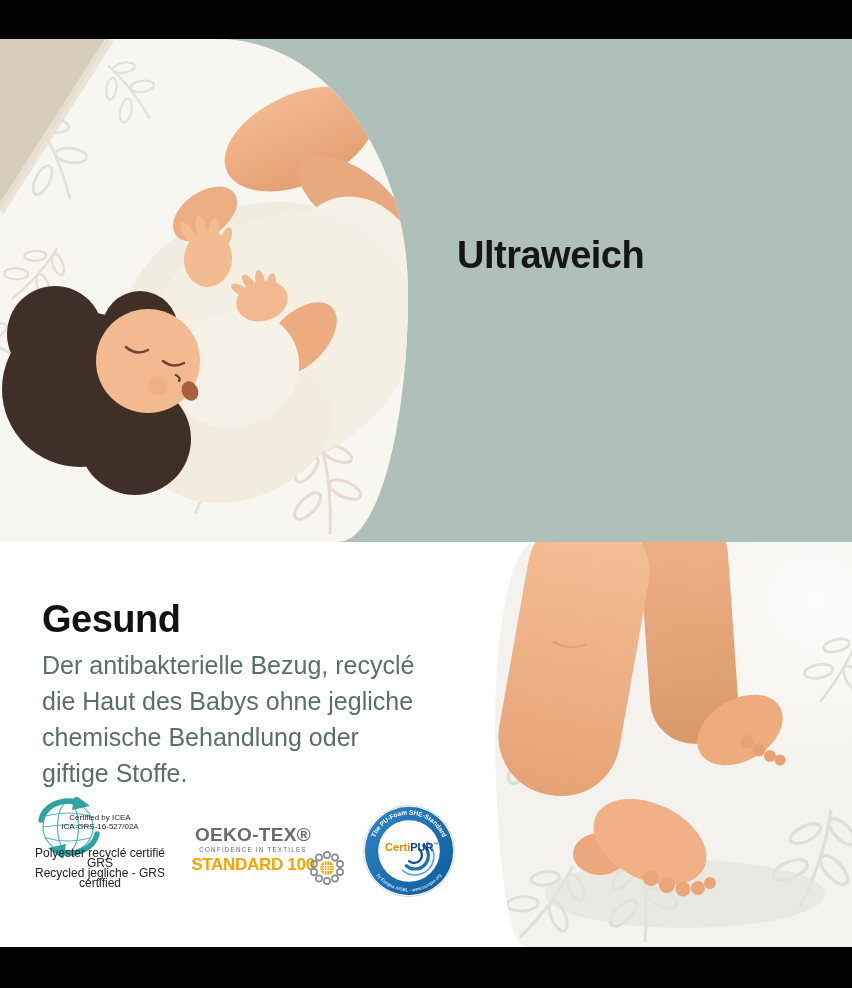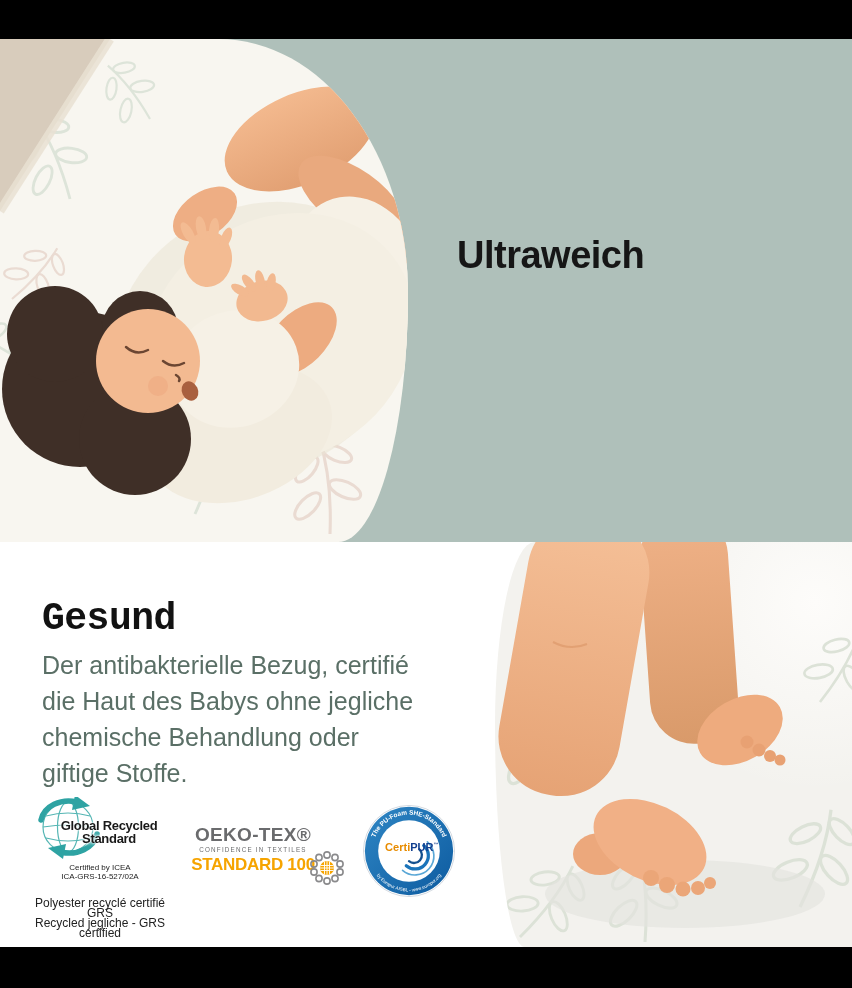--- a/index.html
+++ b/index.html
@@ -19,21 +19,21 @@
   .photo-top { left:0; top:0; width:408px; height:503px;
     border-radius:0 190px 70px 0 / 0 255px 250px 0; }
   .photo-bottom { right:0; top:0; width:357px; height:405px;
     border-radius:40px 0 0 30px / 185px 0 0 225px; }
 
   .text-top { position:absolute; left:457px; top:194px; width:380px; }
   .text-top h1 { font-size:38px; line-height:44px; font-weight:bold; letter-spacing:-0.5px; color:#161616; }
   .text-top .body { margin-top:16px; font-size:26px; line-height:36px; color:#f2f5f0; }
 
   .text-bottom { position:absolute; left:42px; top:55px; width:440px; }
-  .text-bottom h1 { font-size:38px; line-height:44px; font-weight:bold; letter-spacing:-0.5px; color:#121212;font-family:Liberation Mono, monospace; }
+  .text-bottom h1 { font-size:38px; line-height:44px; font-weight:bold; letter-spacing:-0.5px; color:#121212; }
   .text-bottom .body { margin-top:6px; font-size:25px; line-height:36px; color:#5a6f66; }
 
   
   .grs { position:absolute; left:30px; top:253px; width:140px; text-align:center; }
   .grs-globe { position:absolute; left:4px; top:2px; }
   .grs-title { position:relative; margin-top:25px; padding-left:18px; font-weight:bold; color:#191919;
     font-size:13px; line-height:12.5px; letter-spacing:-0.3px;
     text-shadow:0 0 2px #fff, 0 0 3px #fff, 0 0 4px #fff; }
   .grs-cert { position:relative; margin-top:18px; font-size:8px; line-height:9px; color:#222; }
   .grs-desc { position:relative; margin-top:17px; font-size:12px; line-height:10px; color:#222; }
@@ -186,21 +186,21 @@
               <circle cx="203" cy="346" r="7"></circle>
               <circle cx="215" cy="341" r="6"></circle>
           </g>
         </g>
       </svg>
     </div>
 
     <div class="text-bottom">
       <h1>Gesund</h1>
       <div class="body">
-        <div>Der antibakterielle Bezug, certifié</div>
+        <div>Der antibakterielle Bezug, recyclé</div>
         <div>die Haut des Babys ohne jegliche</div>
         <div>chemische Behandlung oder</div>
         <div>giftige Stoffe.</div>
       </div>
     </div>
 
     <div class="grs">
       <svg class="grs-globe" width="72" height="64" viewBox="0 0 72 64">
         <g fill="none" stroke="#55b6b4" stroke-width="1.2">
           <circle cx="34" cy="30" r="25"></circle>
@@ -209,24 +209,20 @@
           <path d="M9,30 Q34,26 59,30"></path>
           <path d="M12,41 Q34,47 56,41"></path>
         </g>
         <g fill="none" stroke="#2ea3a3" stroke-width="5.5" stroke-linecap="round">
           <path d="M7,23 C10,9 27,1 43,5"></path>
           <path d="M63,37 C60,51 43,59 27,55"></path>
         </g>
         <polygon points="41,-2 56,9 38,13" fill="#2ea3a3"></polygon>
         <polygon points="29,62 14,51 32,47" fill="#2ea3a3"></polygon>
       </svg>
-      <div class="grs-title">
-        <div>Global Recycled</div>
-        <div>Standard</div>
-      </div>
       <div class="grs-cert">
         <div>Certified by ICEA</div>
         <div>ICA-GRS-16-527/02A</div>
       </div>
       <div class="grs-desc">
         <div>Polyester recyclé certifié GRS</div>
         <div>Recycled jegliche - GRS certified</div>
       </div>
     </div>
 

